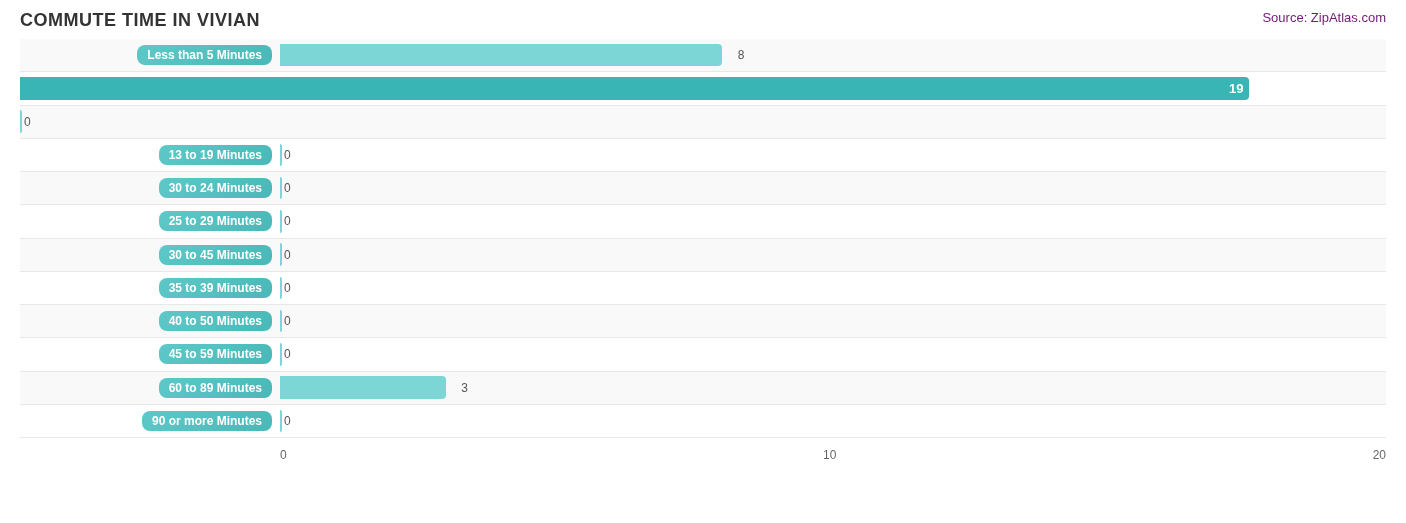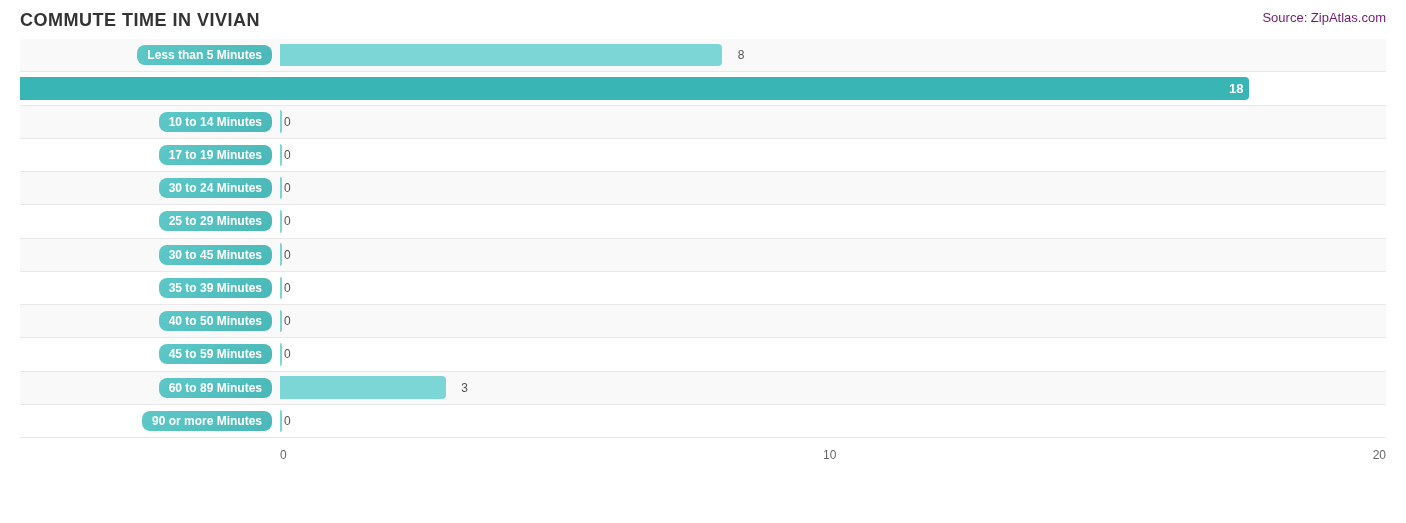--- a/index.html
+++ b/index.html
@@ -173,36 +173,33 @@
             </div>
             <div class="bar-track">
               <div class="bar-fill normal" style="width: 40%; position: relative;">
                 <span class="bar-value">8</span>
               </div>
             </div>
           </div>
           <div class="bar-row">
             <div class="bar-track">
               <div class="bar-fill highlighted" style="width: 90%;">
-                <span class="bar-value inside">18</span>
+                <span class="bar-value inside">19</span>
               </div>
             </div>
           </div>
           <div class="bar-row">
-            <div class="bar-label">
-              <span class="label-pill">10 to 14 Minutes</span>
-            </div>
-            <div class="bar-track" style="position: relative;">
-              <span class="bar-value" style="position: absolute; left: 4px; right: auto; font-size: 12px; color: rgb(85, 85, 85);">0</span>
-              <div class="bar-fill normal" style="width: 0%;"></div>
-            </div>
-          </div>
-          <div class="bar-row">
-            <div class="bar-label">
-              <span class="label-pill">17 to 19 Minutes</span>
+            <div class="bar-track" style="position: relative;">
+              <span class="bar-value" style="position: absolute; left: 4px; right: auto; font-size: 12px; color: rgb(85, 85, 85);">0</span>
+              <div class="bar-fill normal" style="width: 0%;"></div>
+            </div>
+          </div>
+          <div class="bar-row">
+            <div class="bar-label">
+              <span class="label-pill">13 to 19 Minutes</span>
             </div>
             <div class="bar-track" style="position: relative;">
               <span class="bar-value" style="position: absolute; left: 4px; right: auto; font-size: 12px; color: rgb(85, 85, 85);">0</span>
               <div class="bar-fill normal" style="width: 0%;"></div>
             </div>
           </div>
           <div class="bar-row">
             <div class="bar-label">
               <span class="label-pill">30 to 24 Minutes</span>
             </div>

